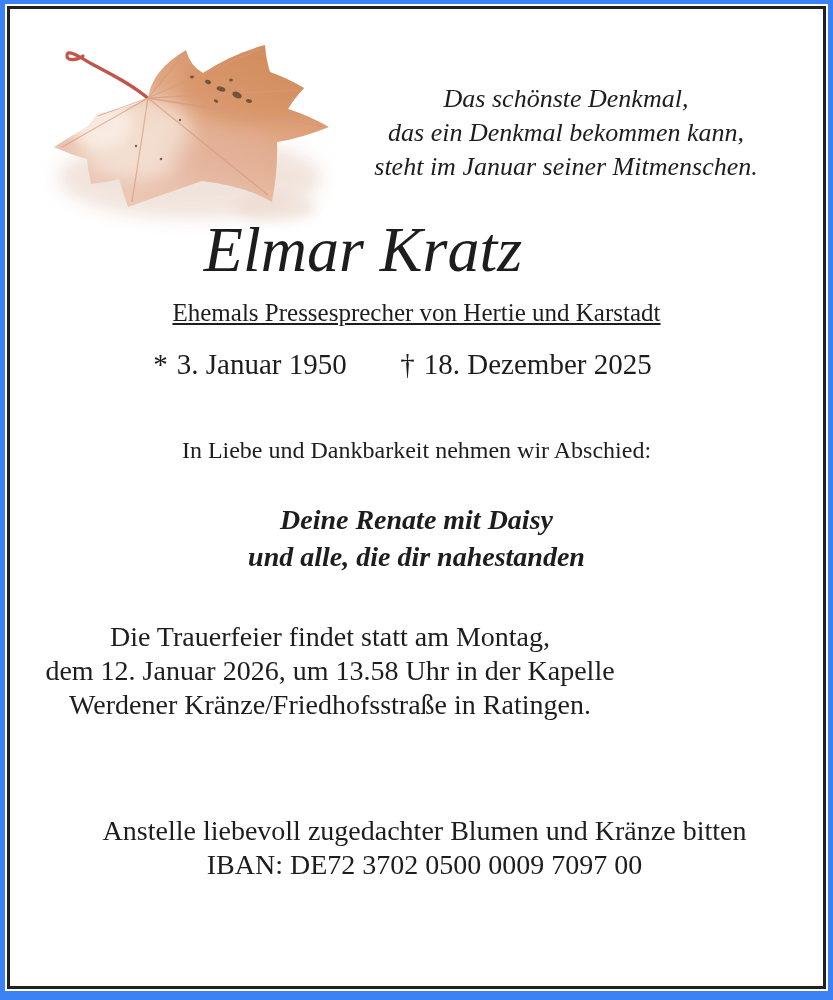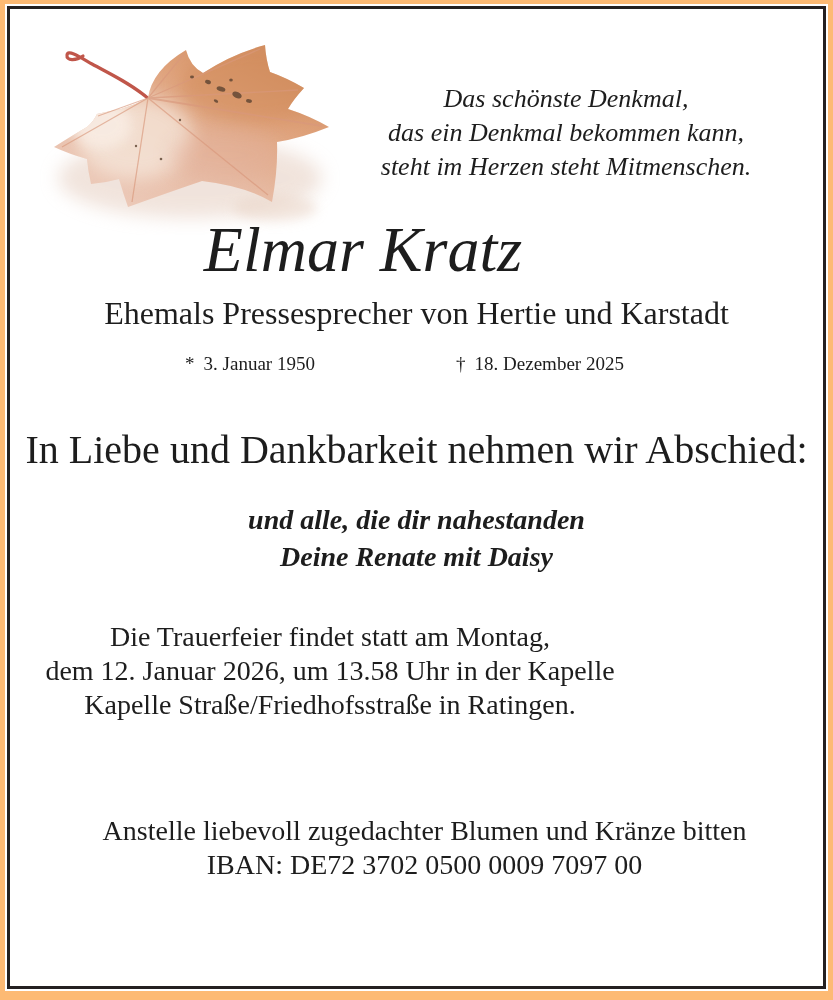--- a/index.html
+++ b/index.html
@@ -1,19 +1,19 @@
 <!DOCTYPE html>
 <html lang="de"><head>
 <meta charset="utf-8">
 <style>
   html,body{margin:0;padding:0;background:#ffffff;}
   .page{
     position:relative;
     width:833px;height:1000px;
-    background:#fdba74;
+    background:#3b82f6;
     overflow:hidden;
     font-family:"Liberation Serif","DejaVu Serif",serif;
     color:#1d1d1d;
   }
   .sheet{
     position:absolute;
     left:7px;top:6px;right:7px;bottom:11px;
     background:#ffffff;
     border:3px solid #242021;
     box-shadow:0 0 0 2px #ffffff;
@@ -24,29 +24,29 @@
   .quote{
     left:366px;top:82px;width:400px;
     font-style:italic;font-size:26px;line-height:34px;
   }
   .name{
     left:0;top:212px;width:726px;
     font-style:italic;font-size:64px;line-height:76px;
   }
   .role{
     left:0;top:296px;width:833px;
-    font-size:32px;line-height:34px;
+    font-size:25px;line-height:34px;text-decoration:underline;
   }
-  .dates{left:0;top:348px;width:669px;height:40px;font-size:19px;line-height:32px;}
+  .dates{left:0;top:348px;width:669px;height:40px;font-size:29px;line-height:32px;}
   .date-birth{left:90px;top:0;width:320px;}
-  .date-death{left:380px;top:0;width:320px;}
+  .date-death{left:366px;top:0;width:320px;}
   .date-symbol{display:inline-block;margin-right:9px;}
   .farewell{
     left:0;top:430px;width:833px;
-    font-size:40px;line-height:40px;
+    font-size:24px;line-height:40px;
   }
   .mourners{
     left:0;top:501px;width:833px;
     font-style:italic;font-weight:bold;
     font-size:28px;line-height:37px;
   }
   .service{
     left:0;top:620px;width:660px;
     font-size:28px;line-height:34px;
   }
@@ -124,46 +124,46 @@
       <ellipse cx="176" cy="71" rx="2.4" ry="1.4" transform="rotate(30 176 71)"></ellipse>
       <circle cx="121" cy="129" r="1.3"></circle>
       <circle cx="96" cy="116" r="1.2"></circle>
       <circle cx="140" cy="90" r="1.2"></circle>
     </g>
   </svg>
 
   <div class="abs quote center">
     <div>Das schönste Denkmal,</div>
     <div>das ein Denkmal bekommen kann,</div>
-    <div>steht im Herzen steht Mitmenschen.</div>
+    <div>steht im Januar seiner Mitmenschen.</div>
   </div>
 
   <div class="abs name center">Elmar Kratz</div>
 
   <div class="abs role center">Ehemals Pressesprecher von Hertie und Karstadt</div>
 
   <div class="abs dates">
     <div class="abs date-birth center">
       <span class="date-symbol">*</span><span>3. Januar 1950</span>
     </div>
     <div class="abs date-death center">
       <span class="date-symbol">†</span><span>18. Dezember 2025</span>
     </div>
   </div>
 
   <div class="abs farewell center">In Liebe und Dankbarkeit nehmen wir Abschied:</div>
 
   <div class="abs mourners center">
+    <div>Deine Renate mit Daisy</div>
     <div>und alle, die dir nahestanden</div>
-    <div>Deine Renate mit Daisy</div>
   </div>
 
   <div class="abs service center">
     <div>Die Trauerfeier findet statt am Montag,</div>
     <div>dem 12. Januar 2026, um 13.58 Uhr in der Kapelle</div>
-    <div>Kapelle Straße/Friedhofsstraße in Ratingen.</div>
+    <div>Werdener Kränze/Friedhofsstraße in Ratingen.</div>
   </div>
 
   <div class="abs donation center">
     <div>Anstelle liebevoll zugedachter Blumen und Kränze bitten</div>
     <div>IBAN: DE72 3702 0500 0009 7097 00</div>
   </div>
 </div>
 
 </body></html>

